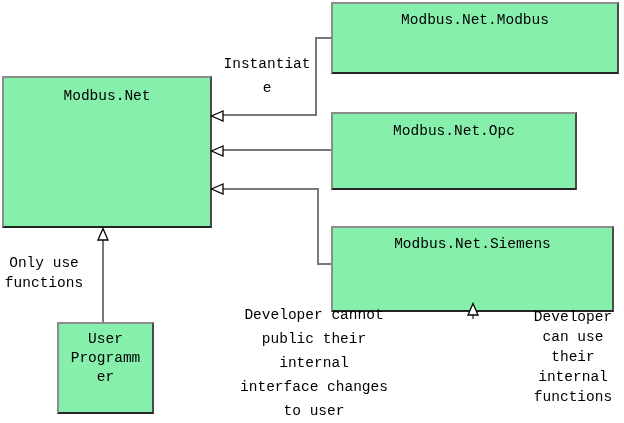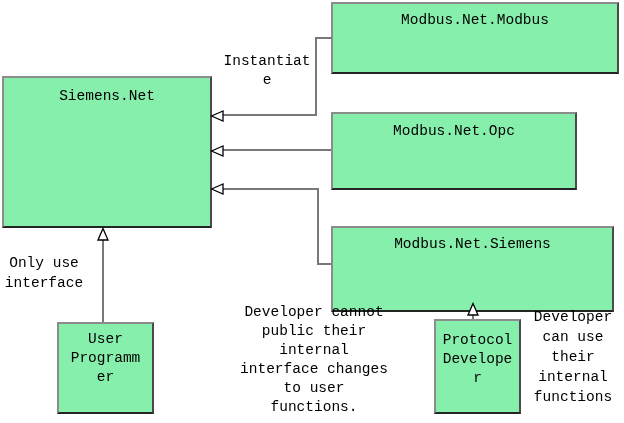--- a/index.html
+++ b/index.html
@@ -27,21 +27,21 @@
     text-align: center;
   }
   .box-label {
     line-height: 19px;
     overflow-wrap: break-word;
     word-wrap: break-word;
   }
   .annot {
     position: absolute;
     text-align: center;
-    line-height: 19px;
+    line-height: 24px;
     overflow-wrap: break-word;
     word-wrap: break-word;
   }
   .hline, .vline {
     position: absolute;
     background: #787878;
   }
   .arrowhead {
     position: absolute;
     width: 14px;
@@ -79,42 +79,39 @@
   #a-only-use    { left: 2px;   top: 253px; width: 84px;  line-height: 20px; }
   #a-dev-cannot  { left: 238px; top: 303px; width: 152px; }
   #a-dev-can     { left: 526px; top: 307px; width: 94px;  line-height: 20px; }
 </style>
 </head>
 <body>
 
 <div class="canvas">
 
   <div class="box" id="b-modbus-net">
-    <div class="box-label">Siemens.Net</div>
+    <div class="box-label">Modbus.Net</div>
   </div>
 
   <div class="box" id="b-modbus-net-modbus">
     <div class="box-label">Modbus.Net.Modbus</div>
   </div>
 
   <div class="box" id="b-modbus-net-opc">
     <div class="box-label">Modbus.Net.Opc</div>
   </div>
 
   <div class="box" id="b-modbus-net-siemens">
     <div class="box-label">Modbus.Net.Siemens</div>
   </div>
 
   <div class="box" id="b-user-programmer">
     <div class="box-label">User Programmer</div>
   </div>
 
-  <div class="box" id="b-protocol-developer">
-    <div class="box-label">Protocol Developer</div>
-  </div>
 
   <div class="hline" id="l-inst-h"></div>
   <div class="vline" id="l-inst-v"></div>
   <div class="hline" id="l-a1"></div>
   <div class="hline" id="l-a2"></div>
   <div class="hline" id="l-a3"></div>
   <div class="vline" id="l-siem-v"></div>
   <div class="hline" id="l-siem-h"></div>
   <div class="vline" id="l-user-v"></div>
   <div class="vline" id="l-prot-v"></div>
@@ -129,17 +126,17 @@
     <path d="M13 2 L1.5 7 L13 12 Z" fill="#ffffff" stroke="#000000" stroke-width="1.3"></path>
   </svg>
   <svg class="arrowhead" id="ah-user" viewBox="0 0 14 14">
     <path d="M2 13 L7 1.5 L12 13 Z" fill="#ffffff" stroke="#000000" stroke-width="1.3"></path>
   </svg>
   <svg class="arrowhead" id="ah-prot" viewBox="0 0 14 14">
     <path d="M2 13 L7 1.5 L12 13 Z" fill="#ffffff" stroke="#000000" stroke-width="1.3"></path>
   </svg>
 
   <div class="annot" id="a-instantiate">Instantiate</div>
-  <div class="annot" id="a-only-use">Only use interface</div>
+  <div class="annot" id="a-only-use">Only use functions</div>
   <div class="annot" id="a-dev-cannot">Developer cannot public their internal interface changes to user functions.</div>
   <div class="annot" id="a-dev-can">Developer can use their internal functions</div>
 
 </div>
 
 </body></html>

